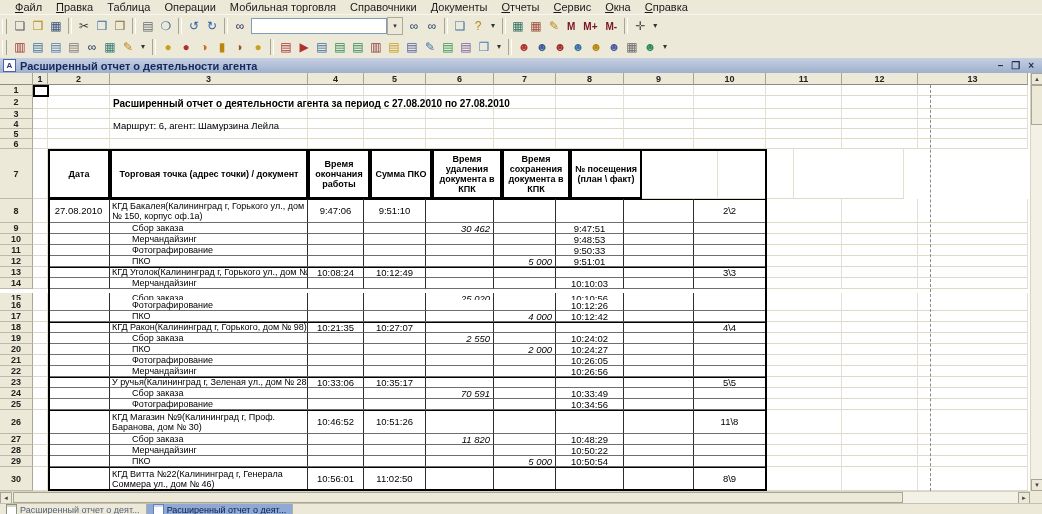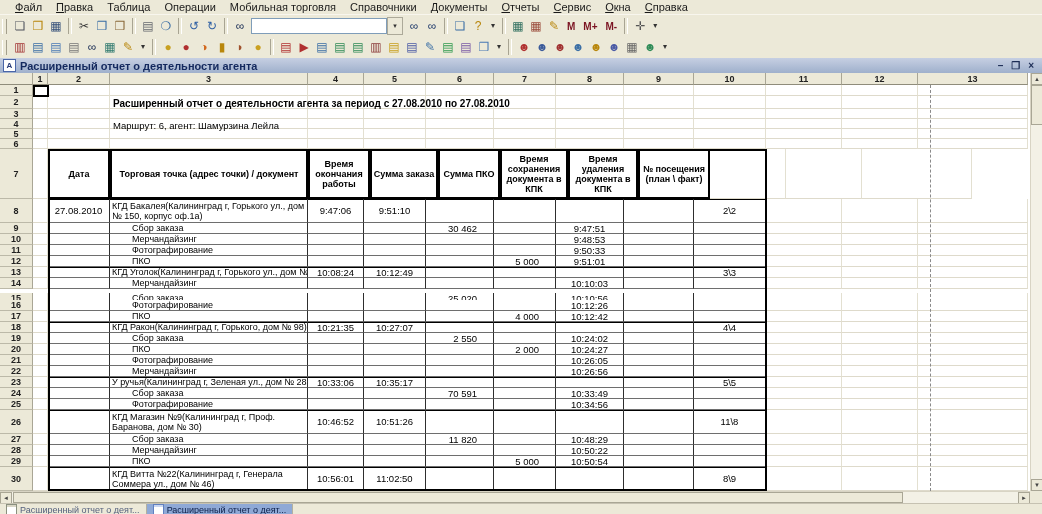--- a/index.html
+++ b/index.html
@@ -32,21 +32,21 @@
   .wc{font-size:10px;font-weight:bold;color:#1c2c55;cursor:default;line-height:1;}
 
   
   #sheet{position:absolute;top:73px;left:0;width:1030px;height:418px;background:#fff;overflow:hidden;}
   .ch{position:absolute;top:0;height:12px;background:#ece9d8;border-right:1px solid #a9a695;border-bottom:1px solid #8f8c7b;box-sizing:border-box;font-size:9px;font-weight:bold;color:#222;display:flex;align-items:center;justify-content:center;}
   .srow{position:absolute;left:0;display:flex;}
   .rn{width:33px;background:#ece9d8;border-right:1px solid #a9a695;border-bottom:1px solid #bcb9a8;box-sizing:border-box;font-size:9px;font-weight:bold;color:#222;display:flex;align-items:center;justify-content:center;flex:none;}
   .lc{background:#fff;border-right:1px solid #e3e0d1;border-bottom:1px solid #dedacb;box-sizing:border-box;flex:none;}
   .tc{background:#fff;border-right:1px solid #2e2e2e;border-bottom:1px solid #6e6e6e;box-sizing:border-box;flex:none;font-size:9.5px;color:#000;display:flex;align-items:center;overflow:hidden;padding:0 2px;}
   .tc.center{justify-content:center;text-align:center;}
-  .tc.right{justify-content:flex-end;padding-right:16px;}
+  .tc.right{justify-content:flex-end;padding-right:3px;font-style:italic;}
   .tc.name{font-size:9px;line-height:10px;}
   .tc.nowrap{white-space:nowrap;}
   .tc.indent{padding-left:22px;}
   .tc.stop{box-shadow:inset 0 1px 0 #000;}
   .th{background:#fff;border:2px solid #000;box-sizing:border-box;flex:none;font-size:9px;font-weight:bold;text-align:center;display:flex;align-items:center;justify-content:center;line-height:10px;padding:1px;}
   .ovl{position:absolute;pointer-events:none;}
   #a1sel{border:2px solid #000;box-sizing:border-box;background:transparent;}
   #tblframe{border:2px solid #000;box-sizing:border-box;}
   #dashline{border-left:1px dashed #8a8a8a;width:0;}
   .sheettext{position:absolute;white-space:nowrap;color:#000;}
@@ -283,24 +283,23 @@
         <div class="lc" style="width: 76px;"></div>
         <div class="lc" style="width: 76px;"></div>
         <div class="lc" style="width: 110px;"></div>
       </div>
       <div class="srow" style="top: 76px; height: 50px; width: 1028px;">
         <div class="rn">7</div>
         <div class="lc" style="width: 15px;"></div>
         <div class="th" style="width: 62px;">Дата</div>
         <div class="th" style="width: 198px;">Торговая точка (адрес точки) / документ</div>
         <div class="th" style="width: 62px;">Время окончания работы</div>
-        <div class="th" style="width: 68px;">Сумма заказа</div>
         <div class="th" style="width: 62px;">Сумма ПКО</div>
+        <div class="th" style="width: 70px;">Время удаления документа в КПК</div>
         <div class="th" style="width: 68px;">Время сохранения документа в КПК</div>
-        <div class="th" style="width: 70px;">Время удаления документа в КПК</div>
         <div class="th" style="width: 72px;">№ посещения (план \ факт)</div>
         <div class="lc" style="width: 76px;"></div>
         <div class="lc" style="width: 76px;"></div>
         <div class="lc" style="width: 110px;"></div>
       </div>
       <div class="srow" style="top: 126px; height: 24px; width: 1028px;">
         <div class="rn">8</div>
         <div class="lc" style="width: 15px;"></div>
         <div class="tc center stop" style="width: 62px;">27.08.2010</div>
         <div class="tc name stop" style="width: 198px;">КГД Бакалея(Калининград г, Горького ул., дом № 150, корпус оф.1а)</div>

